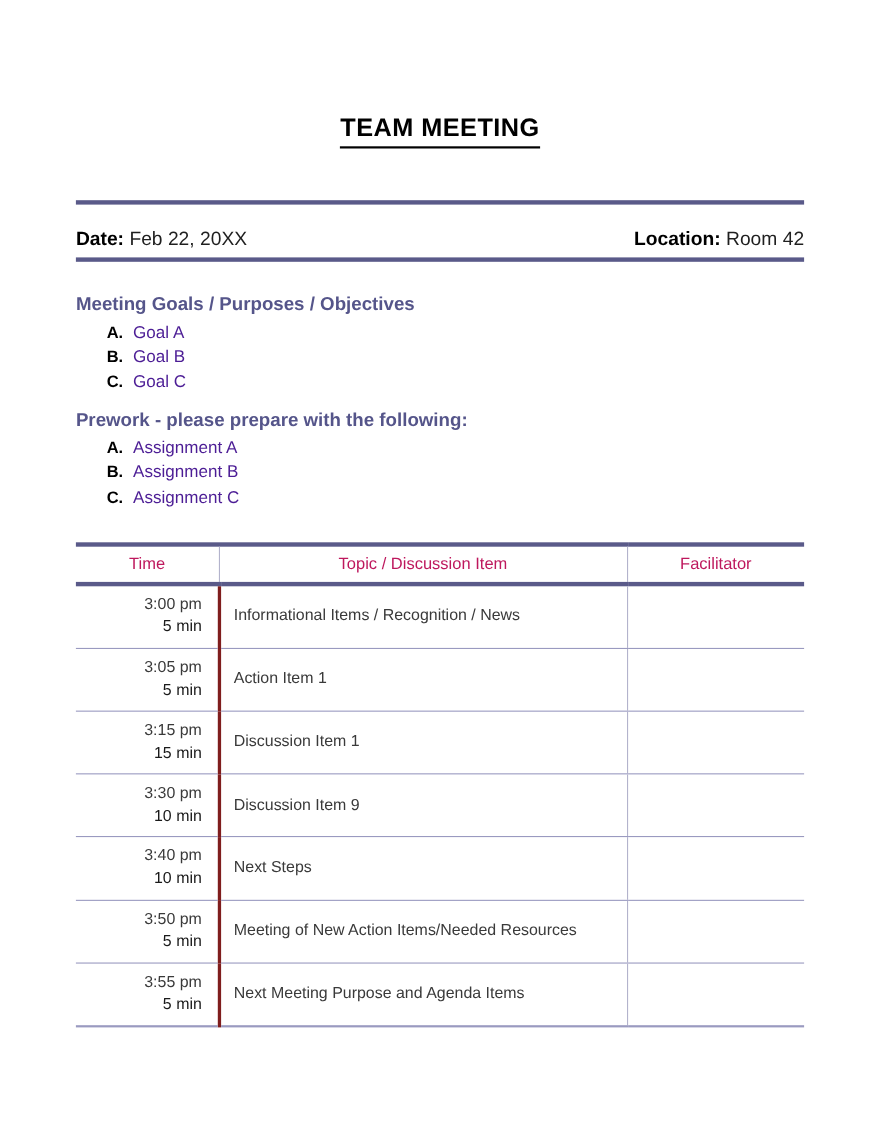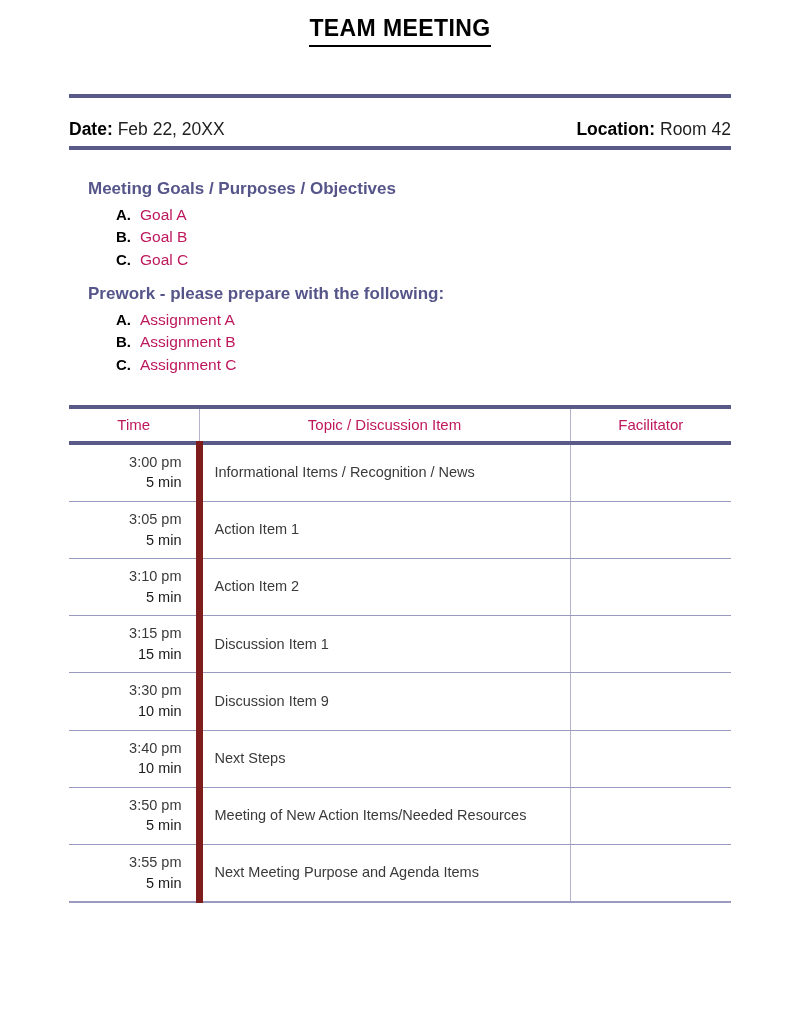--- a/index.html
+++ b/index.html
@@ -20,20 +20,21 @@
     width: 800px;
     height: 1035px;
     box-sizing: border-box;
     padding: 0 69px;
     position: relative;
   }
 
   
   .title-wrap {
     text-align: center;
+    padding-top: 88px;
   }
   .doc-title {
     display: inline-block;
     font-size: 23px;
     font-weight: bold;
     letter-spacing: 0.4px;
     color: #000000;
     border-bottom: 2.5px solid #000000;
     padding-bottom: 3px;
     line-height: 1.15;
@@ -61,21 +62,20 @@
     color: #000000;
   }
   .meta-value {
     font-weight: normal;
     color: #1f1f1f;
   }
 
   
   .section {
     margin-top: 0;
-    margin-left: 19px;
   }
   .section-heading {
     font-size: 17px;
     font-weight: bold;
     color: #55558a;
     margin: 0;
     padding: 0;
     line-height: 1.38;
   }
   .goals-block { margin-top: 27px; }
@@ -94,21 +94,21 @@
     color: #3a3a3a;
   }
   .alpha-marker {
     font-weight: bold;
     color: #000000;
     width: 24px;
     flex: 0 0 24px;
     font-size: 15px;
   }
   .alpha-text {
-    color: #be185d;
+    color: #4c1d95;
   }
 
   
   .agenda-table {
     margin-top: 28px;
     width: 662px;
     border-collapse: collapse;
     table-layout: fixed;
   }
   .agenda-table col.c-time  { width: 130px; }
@@ -149,21 +149,21 @@
     color: #3a3a3a;
     font-size: 14.5px;
   }
   .time-dur {
     display: block;
     font-weight: normal;
     color: #1a1a1a;
     font-size: 14.5px;
   }
   .cell-topic {
-    border-left: 7px solid #7f1d1d;
+    border-left: 3px solid #7f1d1d;
     padding: 7px 10px 8px 12px;
     line-height: 1.42;
     color: #3a3a3a;
   }
   .cell-fac {
     border-left: 1px solid #b3b3cc;
     padding: 7px 10px 8px 12px;
   }
 </style>
 </head>
@@ -245,28 +245,20 @@
       <tr>
         <td class="cell-time">
           <span class="time-start">3:05 pm</span>
           <span class="time-dur">5 min</span>
         </td>
         <td class="cell-topic">Action Item 1</td>
         <td class="cell-fac"></td>
       </tr>
       <tr>
         <td class="cell-time">
-          <span class="time-start">3:10 pm</span>
-          <span class="time-dur">5 min</span>
-        </td>
-        <td class="cell-topic">Action Item 2</td>
-        <td class="cell-fac"></td>
-      </tr>
-      <tr>
-        <td class="cell-time">
           <span class="time-start">3:15 pm</span>
           <span class="time-dur">15 min</span>
         </td>
         <td class="cell-topic">Discussion Item 1</td>
         <td class="cell-fac"></td>
       </tr>
       <tr>
         <td class="cell-time">
           <span class="time-start">3:30 pm</span>
           <span class="time-dur">10 min</span>

